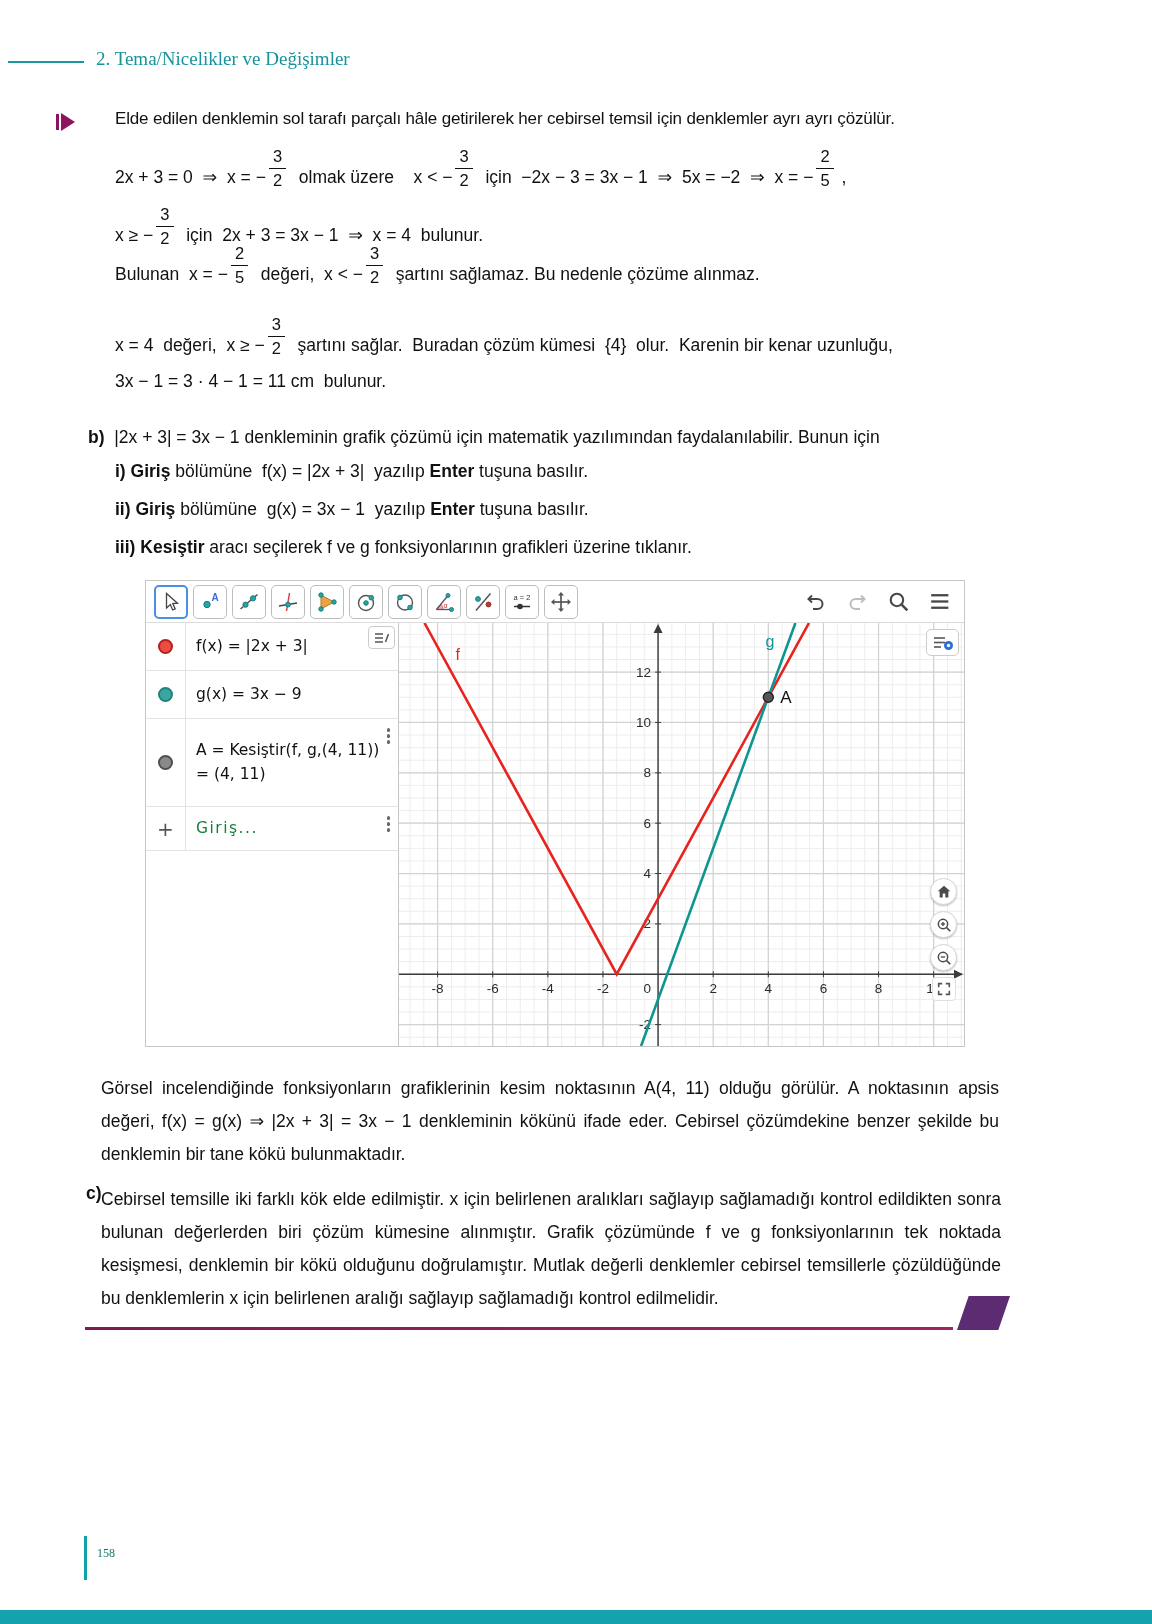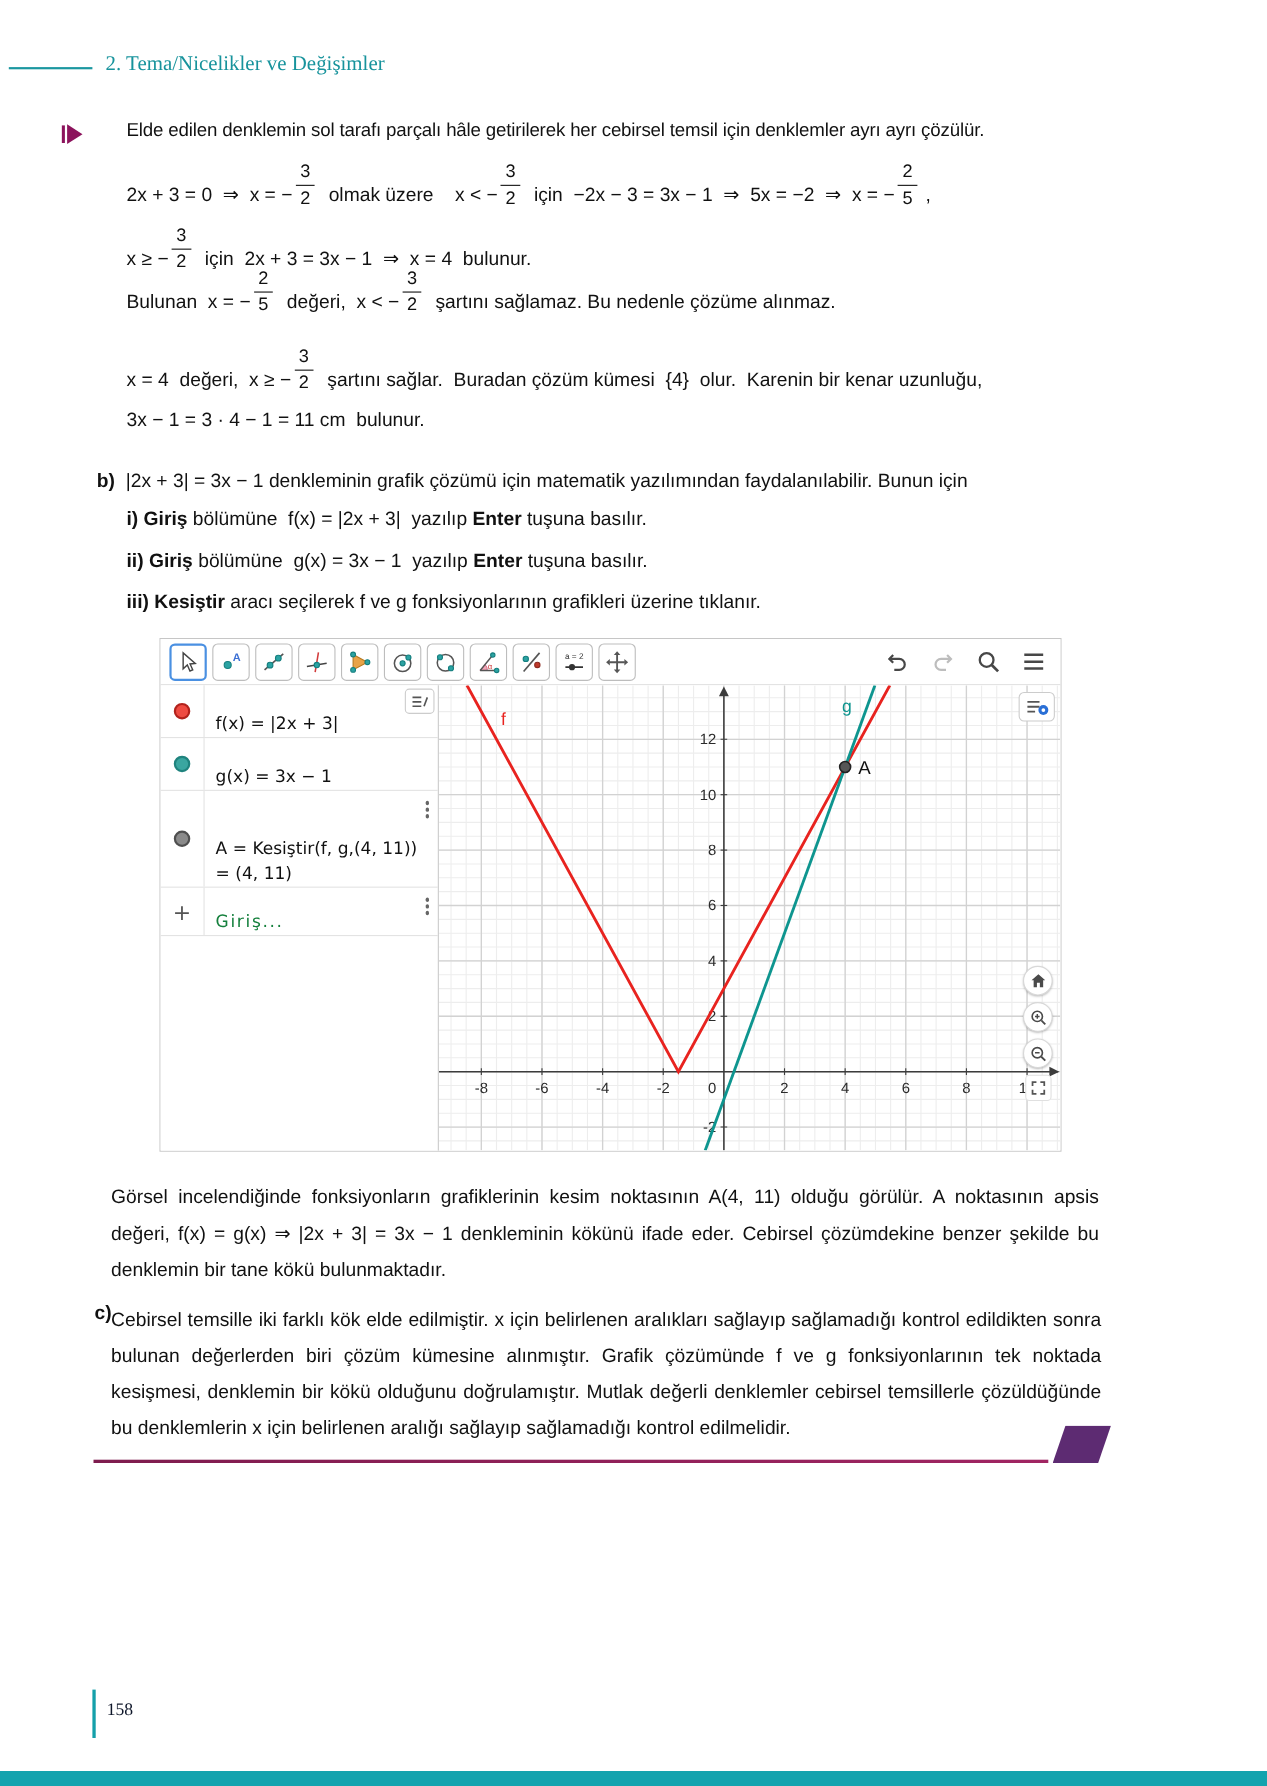--- a/index.html
+++ b/index.html
@@ -23,38 +23,38 @@
   .tool{width:34px;height:34px;border:1px solid #bdbdbd;border-radius:5px;display:flex;align-items:center;justify-content:center;background:#fff;flex:none}
   .tool.selected{border:2px solid #4a90e2}
   .tb-right{margin-left:auto;display:flex;align-items:center;gap:15px;padding-right:4px}
   .tbi{width:26px;height:26px;display:flex;align-items:center;justify-content:center}
   .ggb-body{display:flex;height:423px}
   .algebra{width:253px;border-right:1px solid #c6c6c6;position:relative;background:#fff;flex:none}
   .arow{display:flex;border-bottom:1px solid #e3e3e3;position:relative}
   .r1{height:48px}.r2{height:48px}.r3{height:88px}.r4{height:44px}
   .dotcol{width:40px;border-right:1px solid #e3e3e3;display:flex;align-items:center;justify-content:center;flex:none}
   .dot{width:15px;height:15px;border-radius:50%;border:2px solid #555}
-  .expr{flex:1;display:flex;flex-direction:column;justify-content:flex-end;padding:0 10px;font-family:"DejaVu Sans",sans-serif;font-size:15.5px;line-height:1.5}
+  .expr{flex:1;display:flex;flex-direction:column;justify-content:center;padding:0 10px;font-family:"DejaVu Sans",sans-serif;font-size:15.5px;line-height:1.5}
   .kebab{position:absolute;right:8px;top:9px;display:flex;flex-direction:column;gap:2.5px;cursor:pointer}
   .kebab i{width:3.5px;height:3.5px;border-radius:50%;background:#666;display:block}
   .plus{color:#555;font-size:20px;font-family:"DejaVu Sans",sans-serif}
   .ph{color:#15803d;letter-spacing:1.5px}
   .alg-opts{position:absolute;top:3px;right:3px;width:27px;height:23px;background:#fff;border:1px solid #ccc;border-radius:4px;display:flex;align-items:center;justify-content:center;z-index:3}
   .gview{flex:1;position:relative;background:#fff;overflow:hidden}
   #ggb-svg{position:absolute;left:0;top:0;font-family:"Liberation Sans",sans-serif}
   .gset{position:absolute;top:6px;right:5px;width:33px;height:27px;border:1px solid #ccc;border-radius:5px;background:#fff;display:flex;align-items:center;justify-content:center;z-index:4}
   .gbtn{position:absolute;right:7px;width:27px;height:27px;border-radius:50%;background:#fff;border:1px solid #d8d8d8;box-shadow:0 1px 2px rgba(0,0,0,.25);display:flex;align-items:center;justify-content:center;z-index:4}
   .home{top:255px}.zin{top:288px}.zout{top:321px}
   .gfs{position:absolute;right:8px;top:354px;width:24px;height:24px;background:#fff;border-radius:4px;border:1px solid #e0e0e0;display:flex;align-items:center;justify-content:center;z-index:4}
   .para{position:absolute;left:101px;width:898px;font-size:17.5px;line-height:33px;text-align:justify}
   .clabel{position:absolute;left:86px;top:1183px;font-weight:bold;font-size:17.5px}
   .endrule{position:absolute;left:85px;top:1327px;width:868px;height:2.5px;background:linear-gradient(90deg,#7e1c4e,#a02562)}
   .endshape{position:absolute;left:957px;top:1296px;width:53px;height:34px;background:#5d2b72;clip-path:polygon(22% 0,100% 0,78% 100%,0 100%)}
   .pgtick{position:absolute;left:84px;top:1536px;width:3px;height:44px;background:#14a0aa}
-  .pgnum{position:absolute;left:97px;top:1546px;font-family:"Liberation Serif",serif;font-size:16px;color:#0f172a}
+  .pgnum{position:absolute;left:97px;top:1546px;font-family:"Liberation Serif",serif;font-size:12px;color:#0f766e}
   .botbar{position:absolute;left:0;top:1610px;width:100%;height:14px;background:#14a3ae}
 </style>
 </head>
 <body>
 
 <div class="page">
 
   <div class="hdr-line"></div>
   <div class="hdr-title">2. Tema/Nicelikler ve Değişimler</div>
 
@@ -211,21 +211,21 @@
             </div>
           <div class="expr">
               <span>f(x) = |2x + 3|</span>
             </div>
         </div>
         <div class="arow r2">
           <div class="dotcol">
               <span class="dot" style="background: rgb(58, 166, 160); border-color: rgb(31, 131, 126);"></span>
             </div>
           <div class="expr">
-              <span>g(x) = 3x − 1</span>
+              <span>g(x) = 3x − 9</span>
             </div>
         </div>
         <div class="arow r3">
           <div class="dotcol">
               <span class="dot" style="background: rgb(138, 138, 138); border-color: rgb(79, 79, 79);"></span>
             </div>
           <div class="expr">
             <span>A = Kesiştir(f, g,(4, 11))</span>
             <span>= (4, 11)</span>
           </div>

